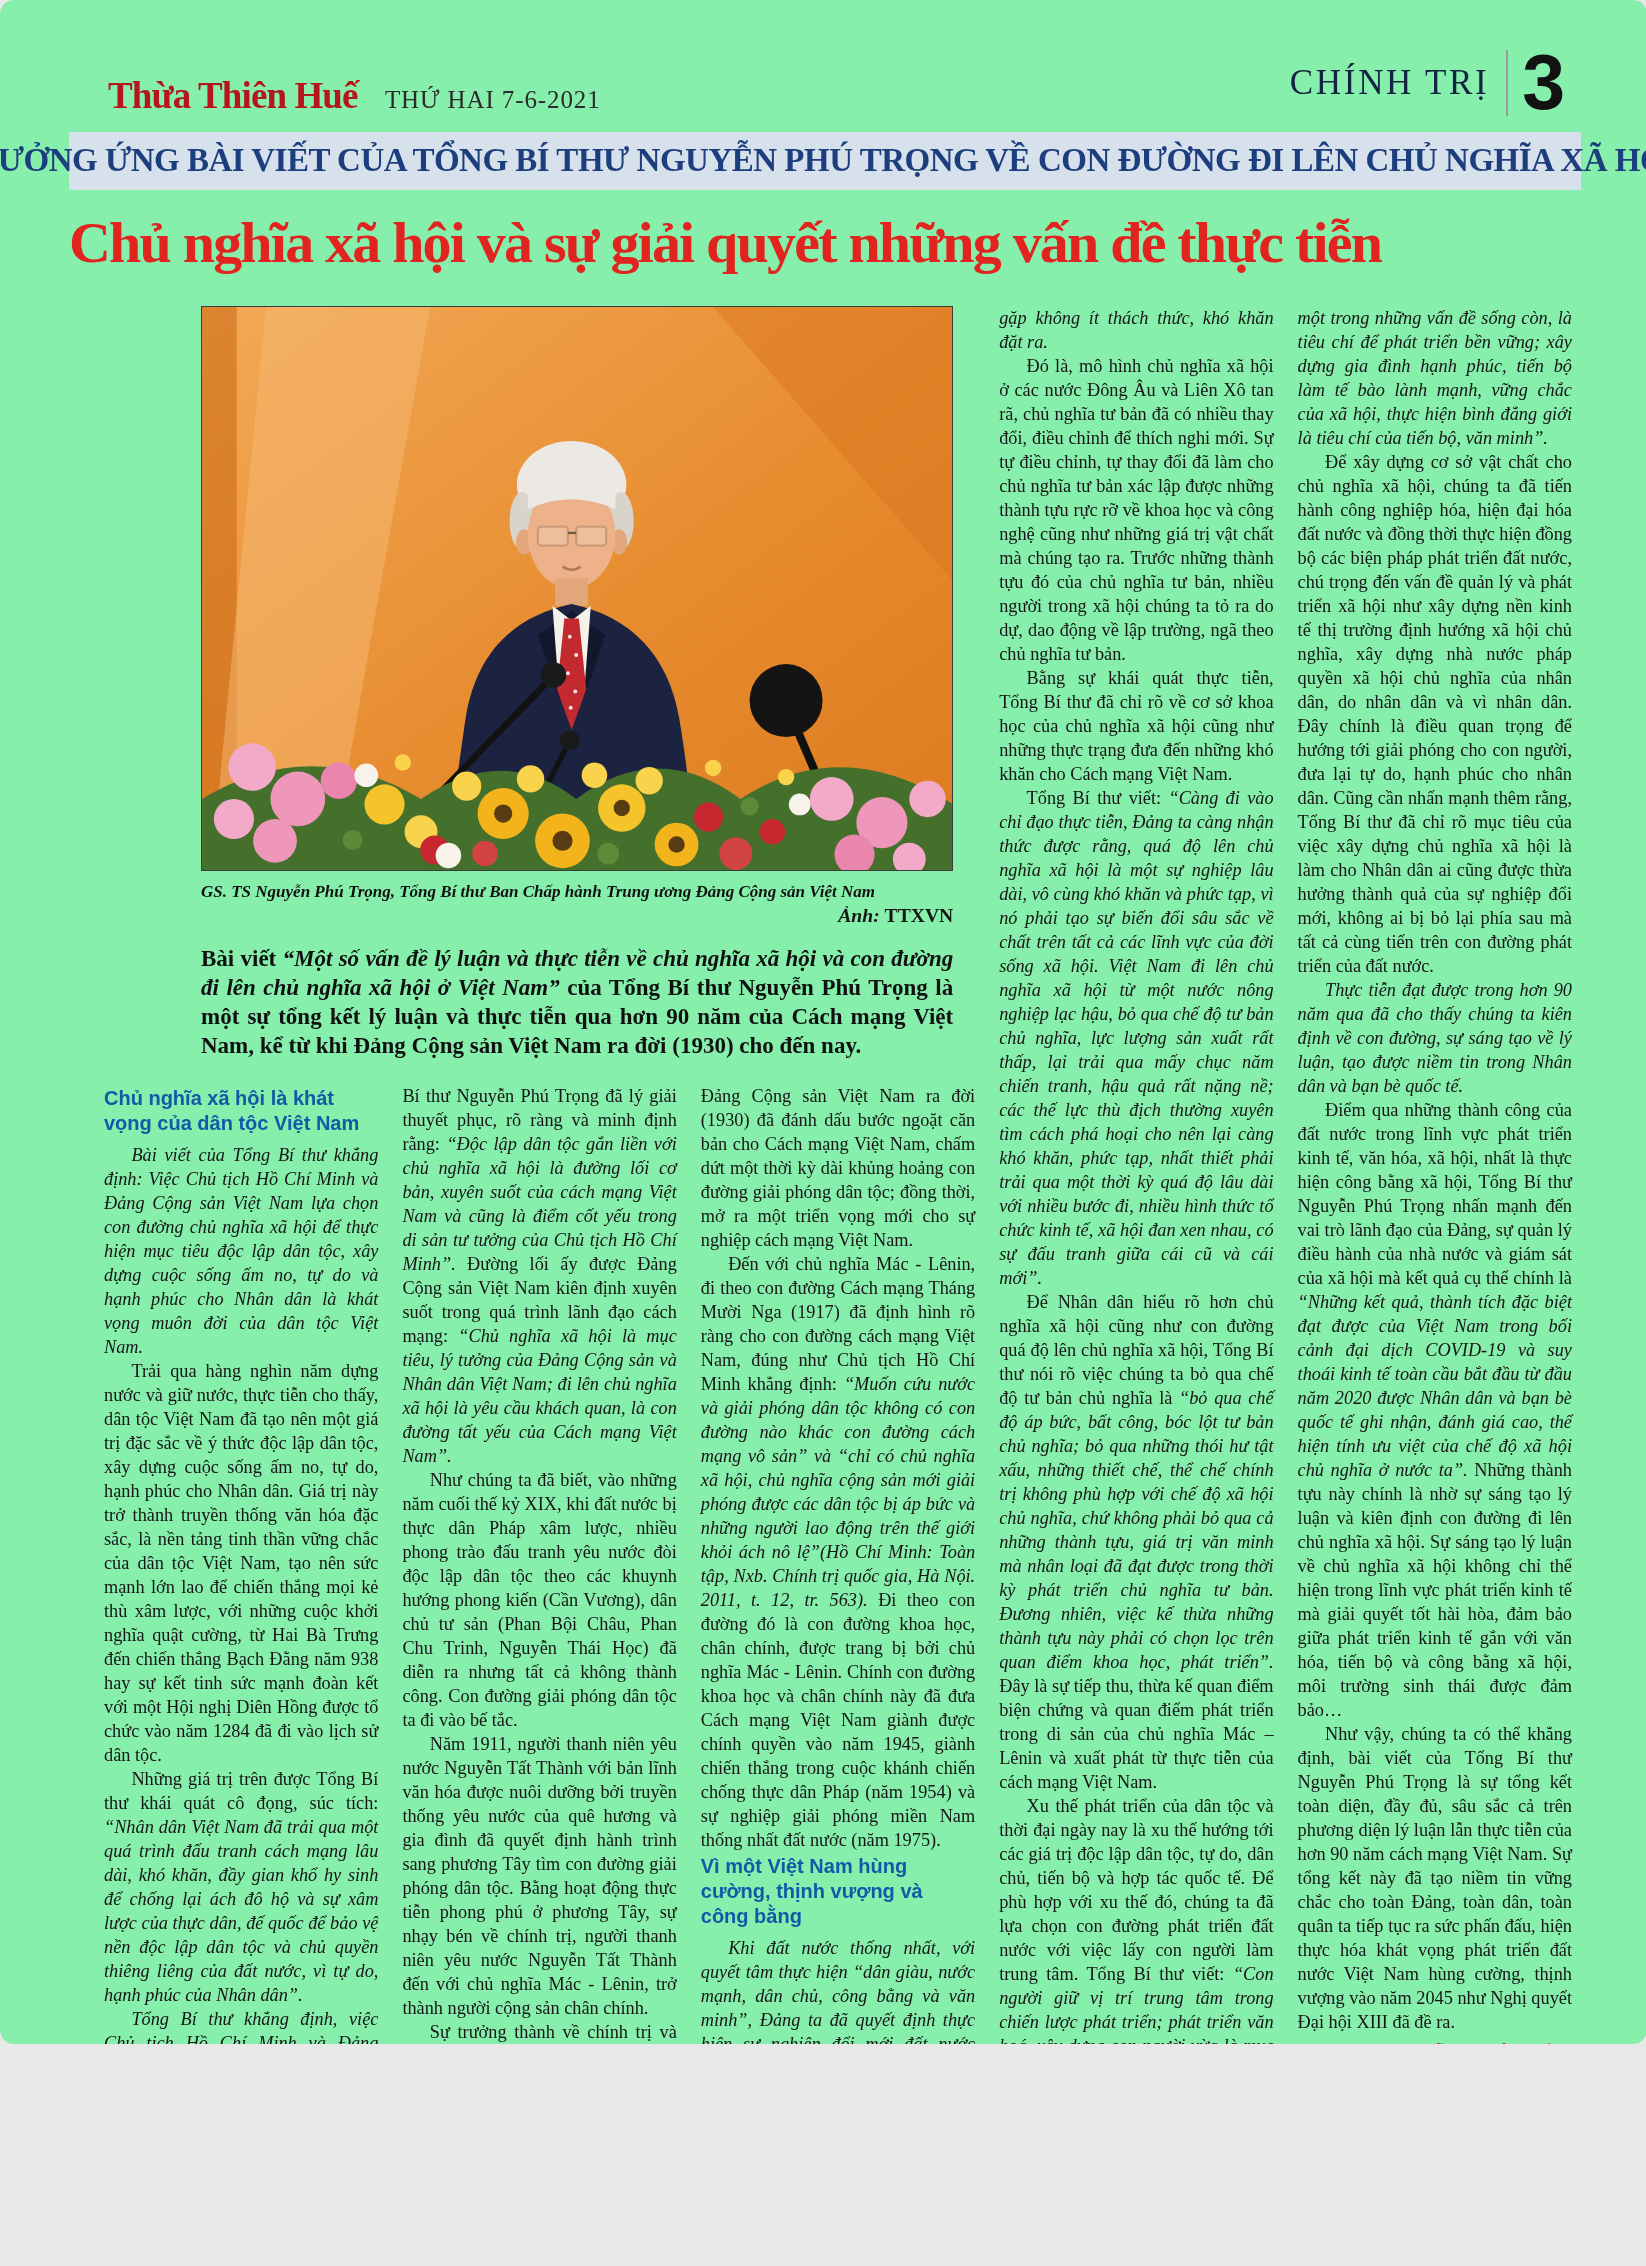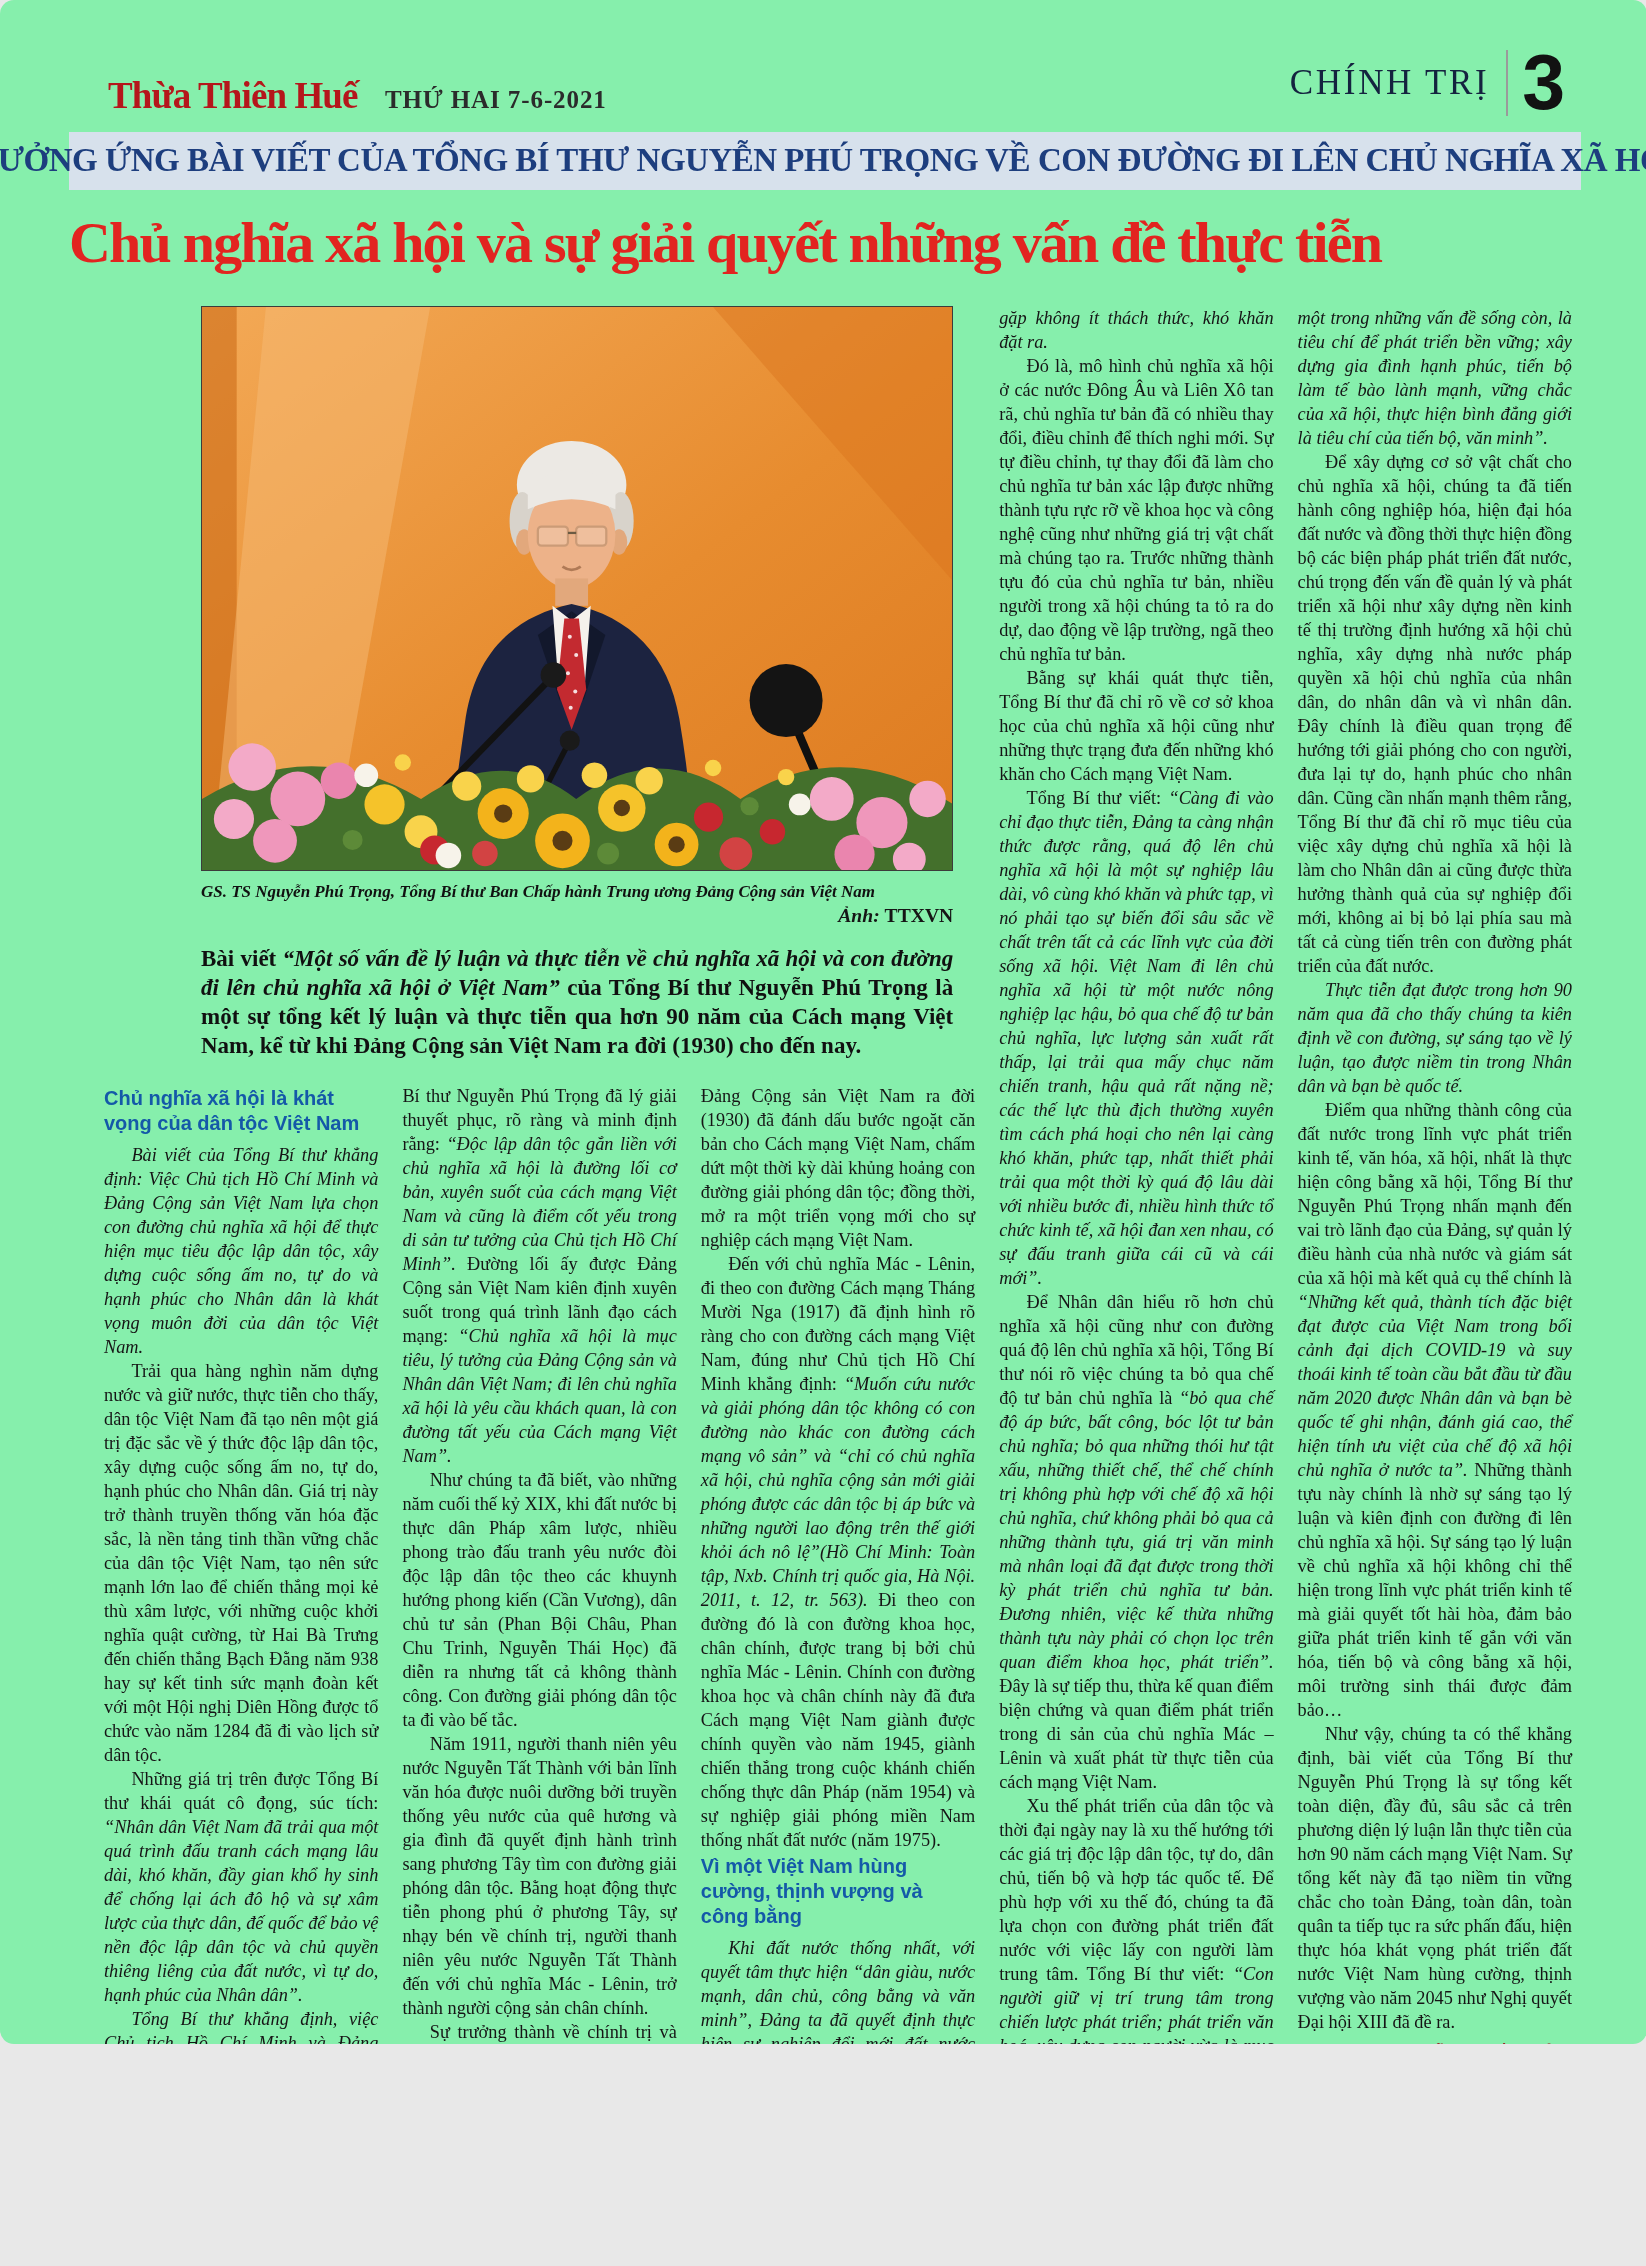--- a/index.html
+++ b/index.html
@@ -13,21 +13,21 @@
   .header {
     margin:48px 82px 0 108px;
     display:flex; justify-content:space-between; align-items:flex-end;
   }
   .mast-group { display:flex; align-items:baseline; }
   .masthead {
     font-family:"Liberation Serif", serif; font-weight:900;
     font-size:37px; letter-spacing:-0.9px; color:#b5161b;
   }
   .date {
-    margin-left:27.4px; font-size:25px; letter-spacing:0.9px; color:#2b2b2b;font-weight:bold;
+    margin-left:27.4px; font-size:25px; letter-spacing:0.9px; color:#2b2b2b;
   }
   .section-group { display:flex; align-items:center; }
   .section-label {
     font-size:35px; letter-spacing:2.7px; color:#14233f;
   }
   .vbar { width:1.8px; height:66px; background:#9a9a9a; margin:0 14.6px 0 16.4px; }
   .page-num {
     font-family:"Liberation Sans", sans-serif; font-weight:bold;
     font-size:77px; line-height:0.9; color:#121212;
   }

